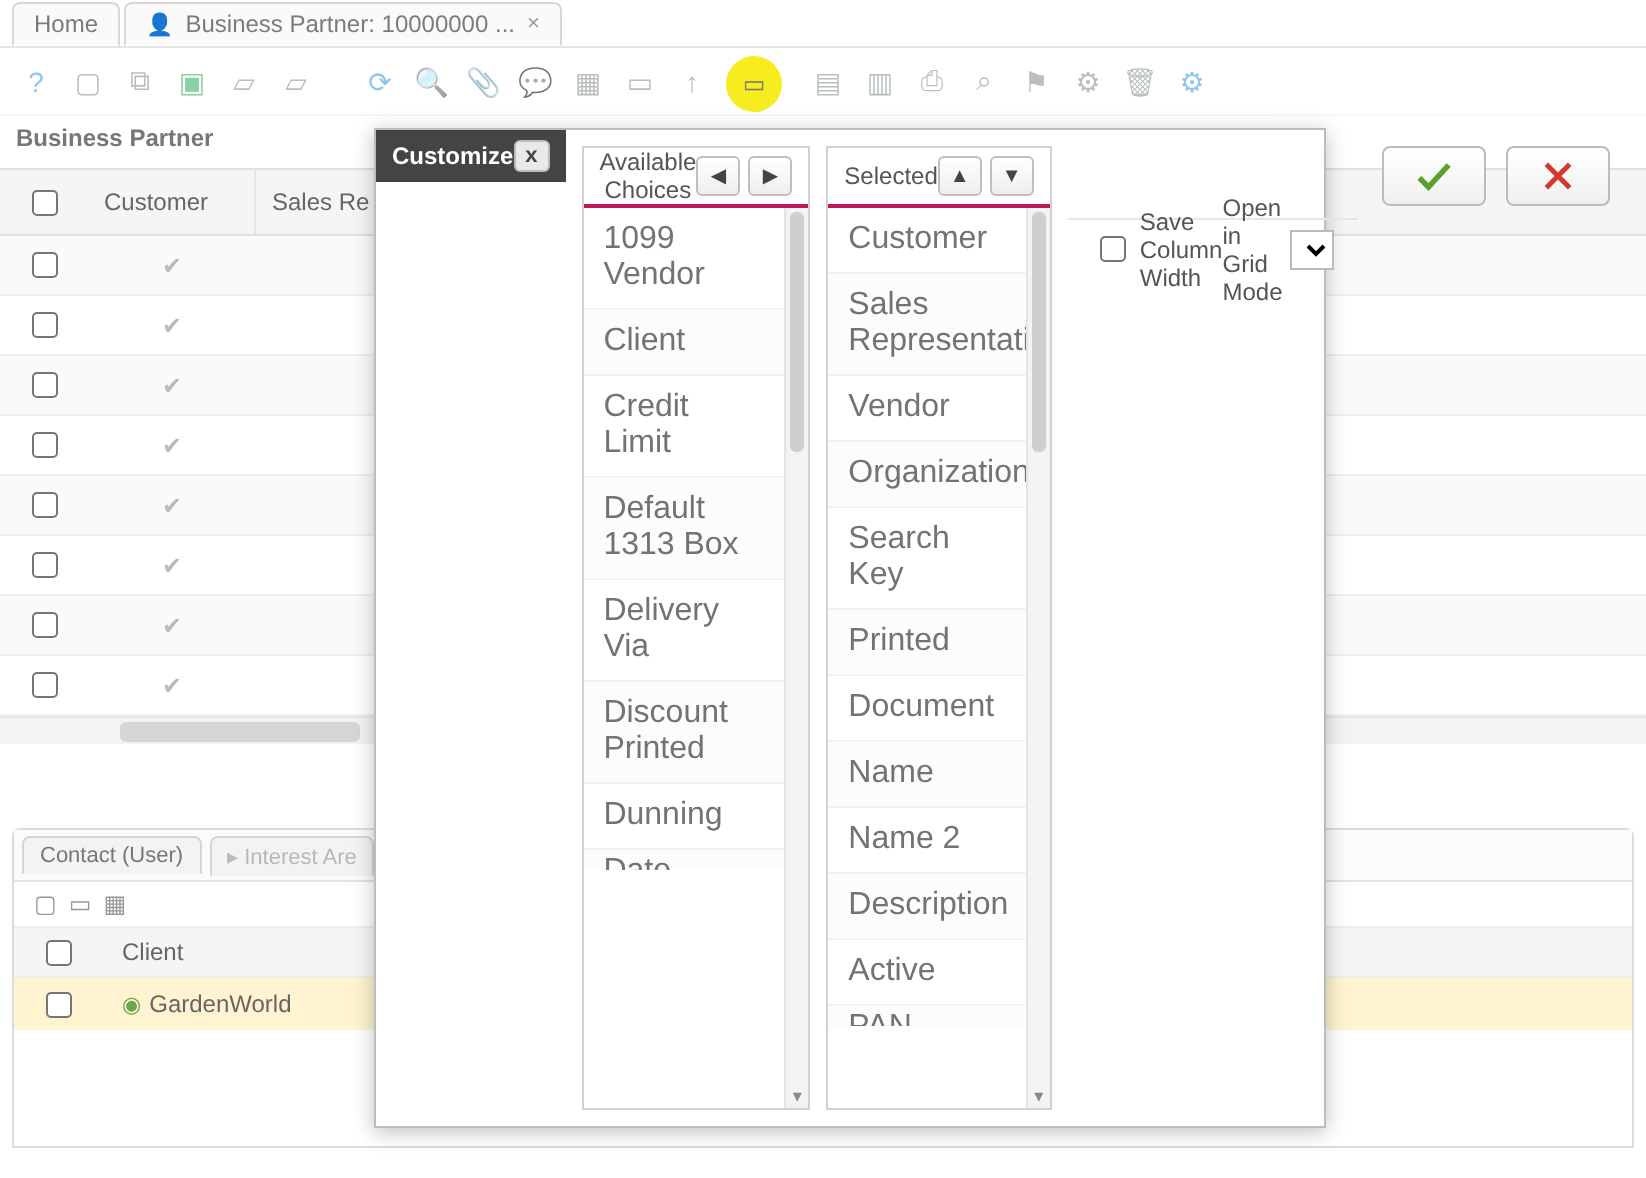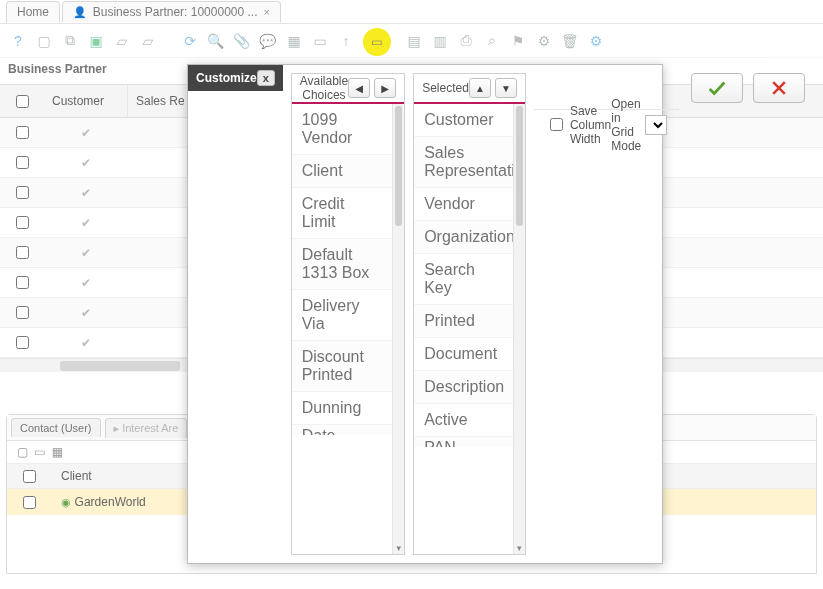--- a/index.html
+++ b/index.html
@@ -415,20 +415,22 @@
       </div>
       <div class="panel-list">
         <div class="list-inner">
           <div class="list-item">Customer</div>
           <div class="list-item">Sales Representative</div>
           <div class="list-item">Vendor</div>
           <div class="list-item">Organization</div>
           <div class="list-item">Search Key</div>
           <div class="list-item">Printed</div>
           <div class="list-item">Document</div>
+          <div class="list-item">Name</div>
+          <div class="list-item">Name 2</div>
           <div class="list-item">Description</div>
           <div class="list-item">Active</div>
           <div class="list-item cut">PAN</div>
         </div>
         <div class="vscroll">
           <div class="vthumb"></div>
           <div class="varrow-down">▾</div>
         </div>
       </div>
     </div>

